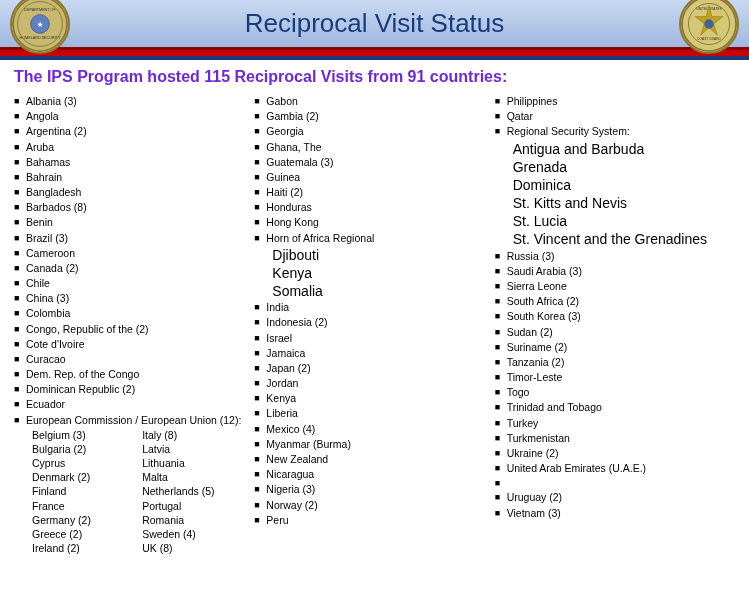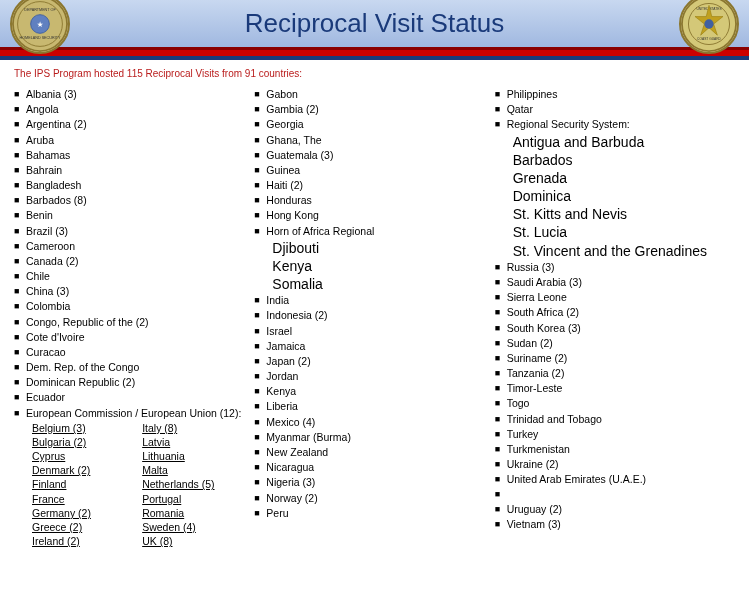--- a/index.html
+++ b/index.html
@@ -60,24 +60,24 @@
       background: #cc0000;
     }
     .blue-bar {
       height: 4px;
       background: #1a3a7a;
     }
     .content {
       padding: 8px 14px;
     }
     .main-title {
-      font-size: 10px;
-      font-weight: normal;
+      font-size: 16px;
+      font-weight: bold;
       margin-bottom: 8px;
-      color: #b91c1c;
+      color: #6d28d9;
     }
     .columns-container {
       display: flex;
       gap: 0;
     }
     .column {
       flex: 1;
       padding-right: 6px;
     }
     .list-item {
@@ -103,21 +103,20 @@
       font-size: 14px;
     }
     .eu-grid {
       display: grid;
       grid-template-columns: 1fr 1fr;
       column-gap: 4px;
     }
     .eu-item {
       font-size: 10.5px;
       line-height: 1.35;
-      text-decoration: underline;
     }
   </style>
 </head>
 <body>
 
 <div class="header">
   <div class="logo-left">
     <div class="logo-circle">
       <svg width="60" height="60" viewBox="0 0 60 60">
         <circle cx="30" cy="30" r="29" fill="#c8b870" stroke="#8b7730" stroke-width="2"></circle>
@@ -375,21 +374,20 @@
         </div>
         <div class="list-item">
           <span class="bullet">■</span>
           <span class="item-text">Qatar</span>
         </div>
         <div class="list-item">
           <span class="bullet">■</span>
           <span class="item-text">Regional Security System:</span>
         </div>
         <div class="sub-item">Antigua and Barbuda</div>
-        <div class="sub-item">Barbados</div>
         <div class="sub-item">Grenada</div>
         <div class="sub-item">Dominica</div>
         <div class="sub-item">St. Kitts and Nevis</div>
         <div class="sub-item">St. Lucia</div>
         <div class="sub-item">St. Vincent and the Grenadines</div>
         <div class="list-item">
           <span class="bullet">■</span>
           <span class="item-text">Russia (3)</span>
         </div>
         <div class="list-item">

